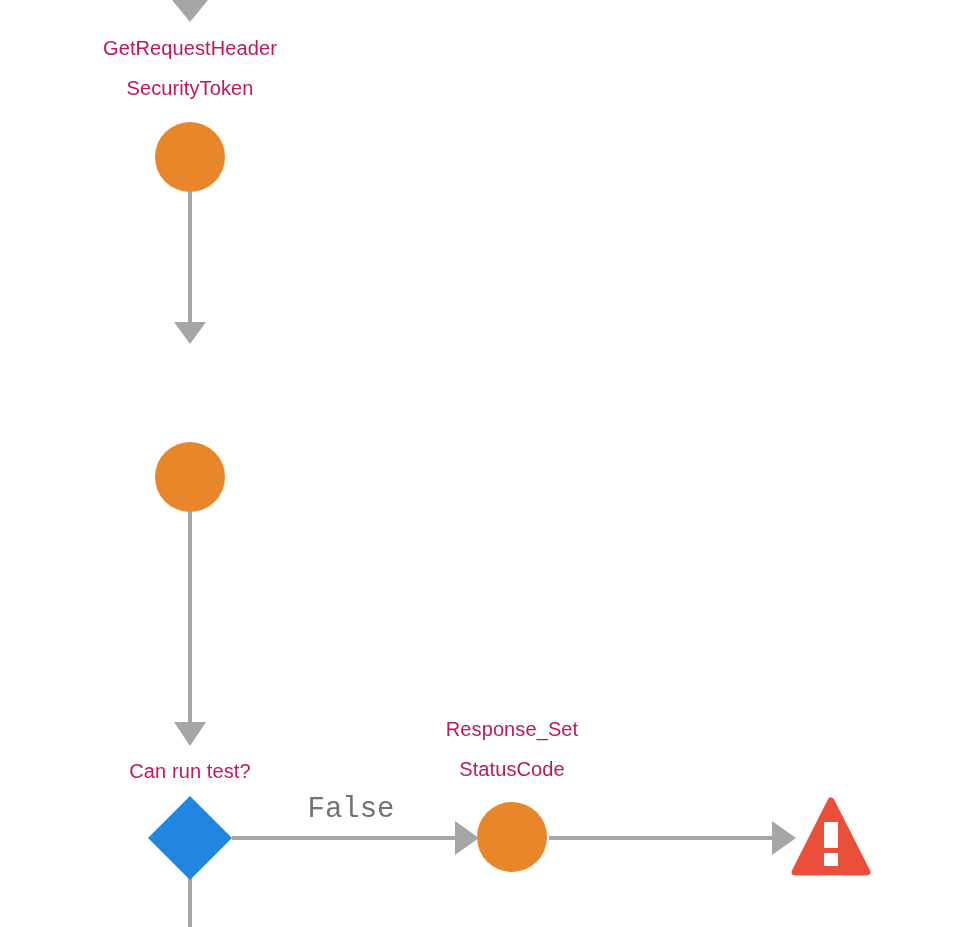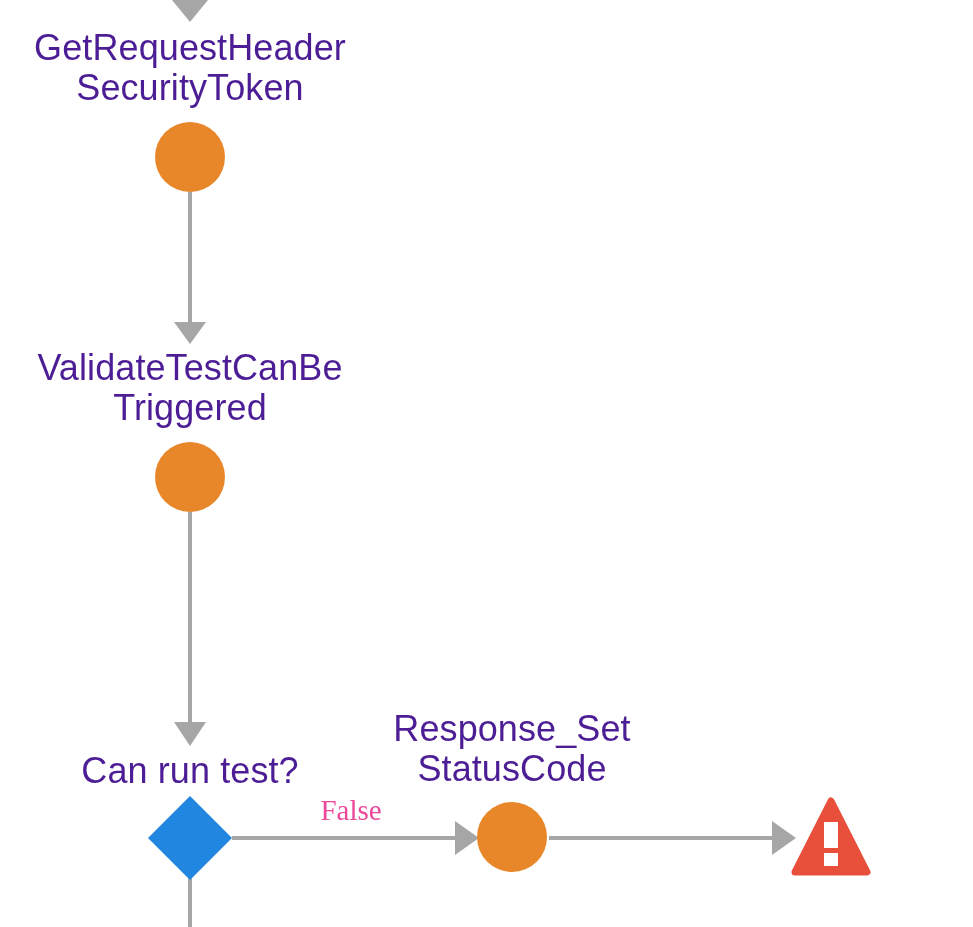--- a/index.html
+++ b/index.html
@@ -21,33 +21,33 @@
   #flow-svg {
     position: absolute;
     top: 0;
     left: 0;
     width: 973px;
     height: 927px;
   }
   .node-label {
     position: absolute;
     text-align: center;
-    color: #4c1d95;
+    color: #be185d;
     font-family: "Liberation Sans", sans-serif;
-    font-size: 36px;
+    font-size: 20px;
     line-height: 40px;
     letter-spacing: 0.1px;
     white-space: pre-line;
     pointer-events: none;
   }
   .edge-label {
     position: absolute;
     text-align: center;
-    color: #ec4899;
-    font-family: Liberation Serif, serif;
+    color: #737373;
+    font-family: Liberation Mono, monospace;
     font-size: 29px;
     line-height: 34px;
   }
 </style>
 </head>
 <body>
 
 <div id="canvas">
 
   <svg id="flow-svg" viewBox="0 0 973 927" xmlns="http://www.w3.org/2000/svg">
@@ -95,22 +95,20 @@
       <path d="M831 801 L867 872 L795 872 Z" fill="#e8503c" stroke="#e8503c" stroke-width="7" stroke-linejoin="round"></path>
       <rect x="824" y="822" width="14" height="26" fill="#ffffff"></rect>
       <rect x="824" y="853" width="14" height="13" fill="#ffffff"></rect>
     </g>
 
   </svg>
 
   <div class="node-label" style="left:15px; top:28px; width:350px;">GetRequestHeader
 SecurityToken</div>
 
-  <div class="node-label" style="left:15px; top:348px; width:350px;">ValidateTestCanBe
-Triggered</div>
 
   <div class="node-label" style="left:362px; top:709px; width:300px;">Response_Set
 StatusCode</div>
 
   <div class="node-label" style="left:40px; top:751px; width:300px;">Can run test?</div>
 
 
   <div class="edge-label" style="left:289px; top:793px; width:124px;">False</div>
 
 </div>

